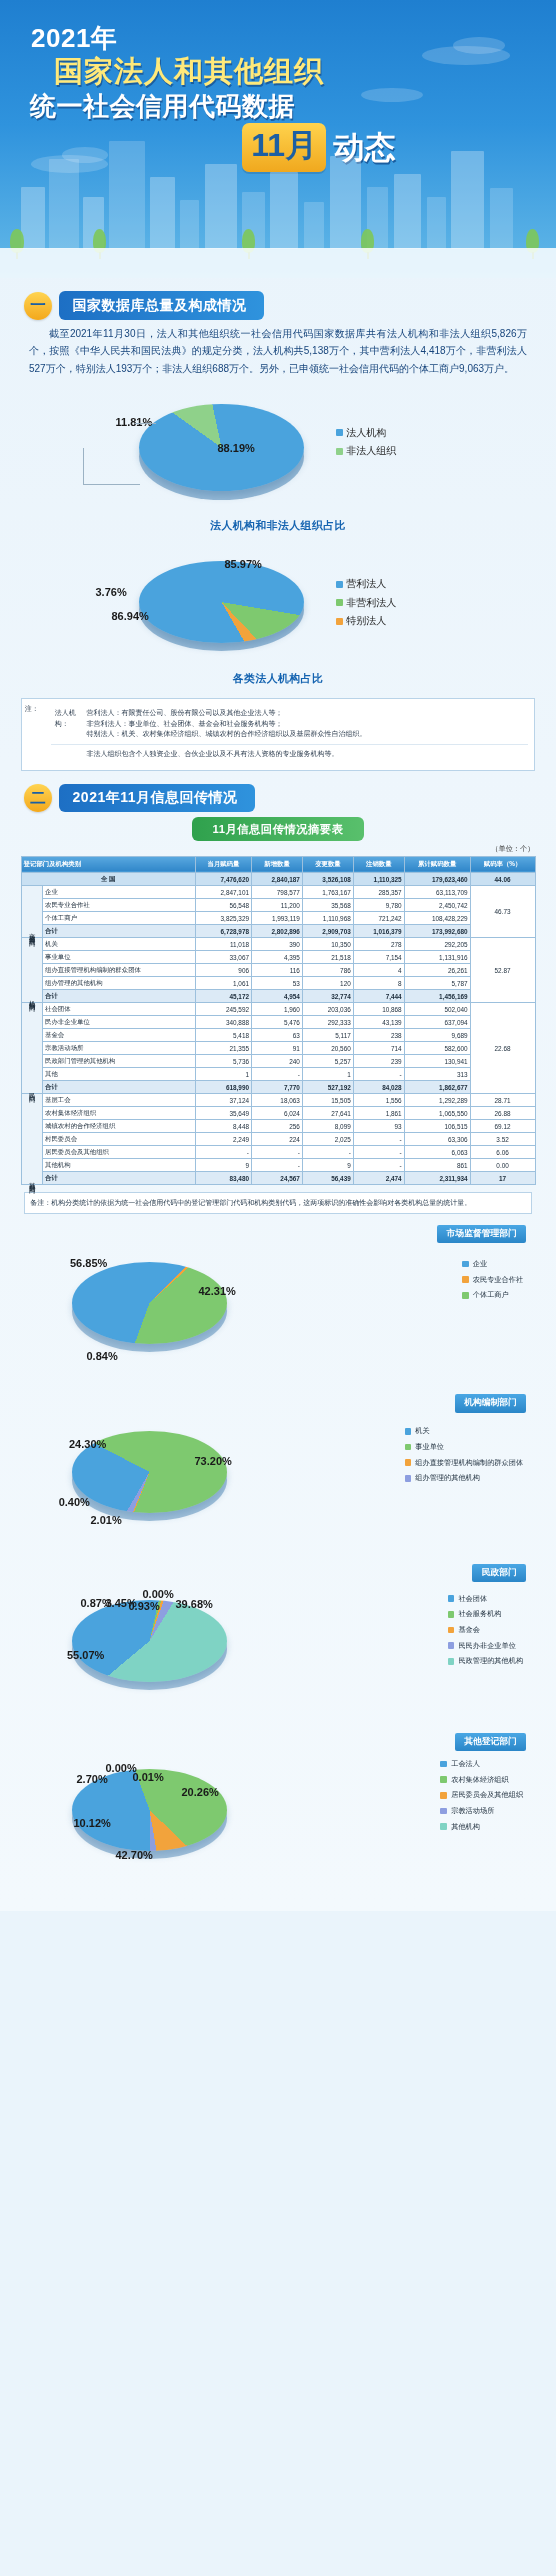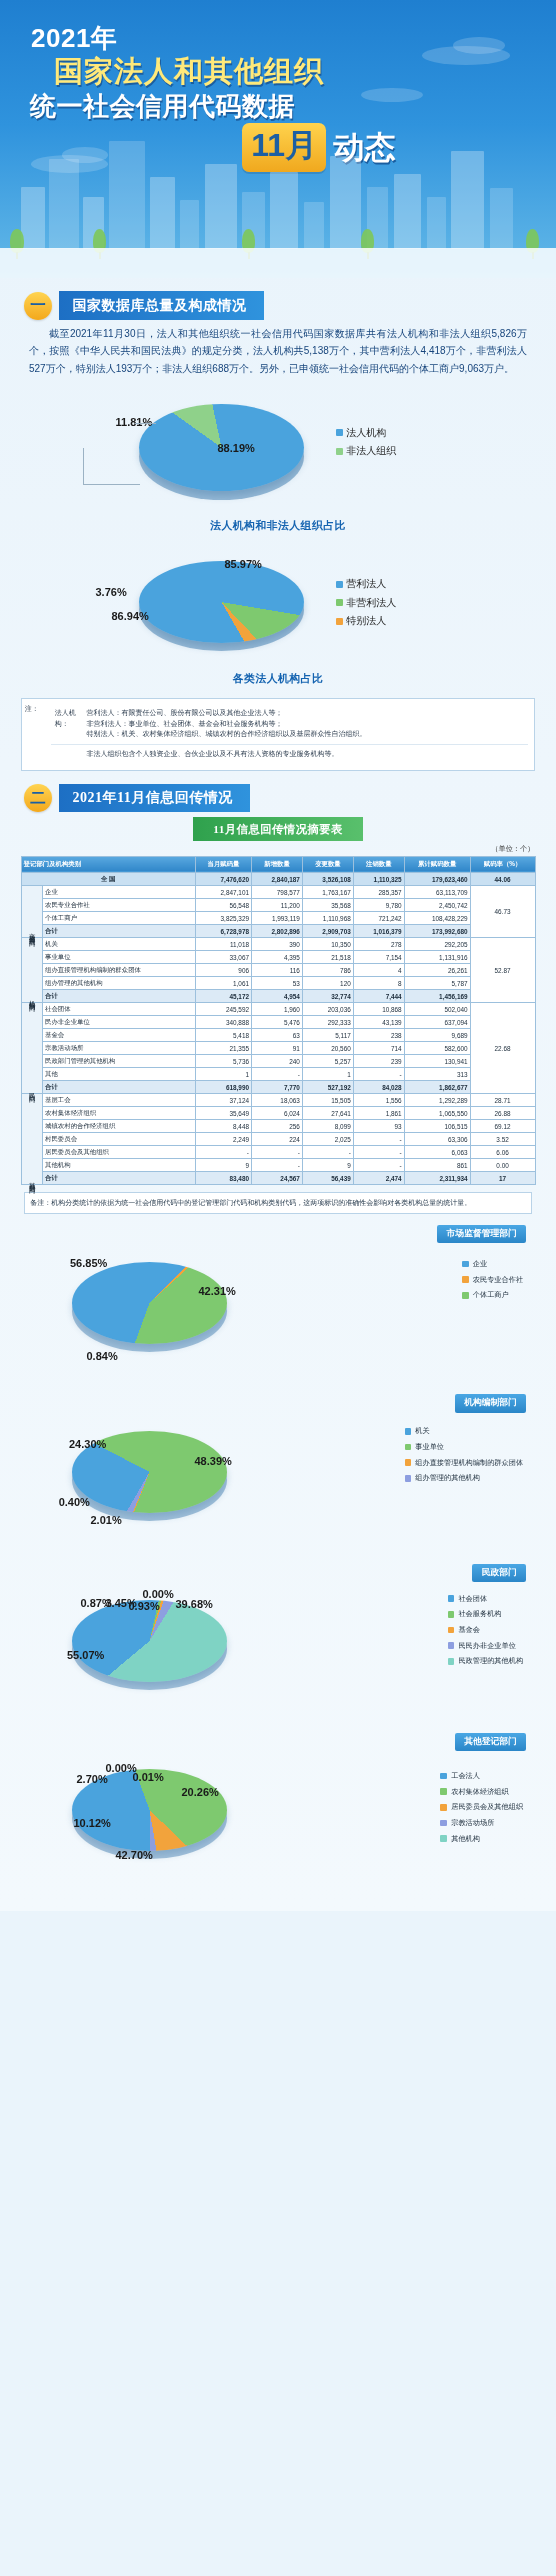--- a/index.html
+++ b/index.html
@@ -73,23 +73,22 @@
     color:#1a5fa4; font-size:15.5px; font-weight:bold;
     display:flex; align-items:center; justify-content:center;
     flex: none;
     box-shadow: 0 1px 2.1px rgba(0,0,0,.15);
   }
   .sec-bar {
     margin-left: 7.2px;
     background: linear-gradient(90deg,#1d6fc4,#2f93dd);
     color:#fff; font-size:14px; font-weight:bold;
     padding: 5.2px 17.5px 5.2px 13.4px;
-    border-radius: 0;
+    border-radius: 6px;
     letter-spacing: 0.5px;
-    font-family: Liberation Serif, serif;
   }
   .sec-bar.green {
     background: linear-gradient(90deg,#2fa14d,#59c06c);
   }
 
   
   .para {
     margin: 2.1px 29px 5.2px 29px;
     font-size: 10px; line-height: 17.5px; color: #17457c;
     text-align: justify; text-indent: 2em;
@@ -582,21 +581,21 @@
   </div>
 
   <div class="dept">
     <div class="dept-title">机构编制部门</div>
     <div class="pie-canvas" style="position:absolute; left:31px; top:15.5px; width:216px; height:129px;">
       <div class="pie-ellipse" style="left:20.6px; top:31px; width:155px; height:82px; background:#2a6ea8; opacity:.4;"></div>
       <div class="pie-ellipse" style="left:20.6px; top:23px; width:155px; height:82px;
         background: conic-gradient(from 210deg, #4aa3dd 0 24.30%, #7ec96f 24.30% 97.50%, #f2a33c 97.50% 97.90%, #8d9ee0 97.90% 100%);
         box-shadow:0 5.2px 7.2px rgba(30,90,140,.22);"></div>
       <div class="pct" style="left:17.5px; top:30px;">24.30%</div>
-      <div class="pct" style="left:143px; top:47px;">48.39%</div>
+      <div class="pct" style="left:143px; top:47px;">73.20%</div>
       <div class="pct" style="left:7.2px; top:88px;">0.40%</div>
       <div class="pct" style="left:39px; top:106px;">2.01%</div>
     </div>
     <div class="dept-legend" style="top:34px;">
       <div>
           <i style="background:#4aa3dd"></i>
           <span>机关</span>
         </div>
       <div>
           <i style="background:#7ec96f"></i>
@@ -658,21 +657,21 @@
       <div class="pie-ellipse" style="left:20.6px; top:23px; width:155px; height:82px;
         background: conic-gradient(from 180deg, #4aa3dd 0 44.47%, #7ec96f 44.47% 87.17%, #f2a33c 87.17% 97.29%, #8d9ee0 97.29% 99.99%, #7fd3c4 99.99% 100%);
         box-shadow:0 5.2px 7.2px rgba(30,90,140,.22);"></div>
       <div class="pct" style="left:130px; top:40px;">20.26%</div>
       <div class="pct" style="left:64px; top:103px;">42.70%</div>
       <div class="pct" style="left:22px; top:71px;">10.12%</div>
       <div class="pct" style="left:25px; top:27px;">2.70%</div>
       <div class="pct" style="left:54px; top:15.5px;">0.00%</div>
       <div class="pct" style="left:81px; top:25px;">0.01%</div>
     </div>
-    <div class="dept-legend" style="top:40px;">
+    <div class="dept-legend" style="top:28px;">
       <div>
           <i style="background:#4aa3dd"></i>
           <span>工会法人</span>
         </div>
       <div>
           <i style="background:#7ec96f"></i>
           <span>农村集体经济组织</span>
         </div>
       <div>
           <i style="background:#f2a33c"></i>

